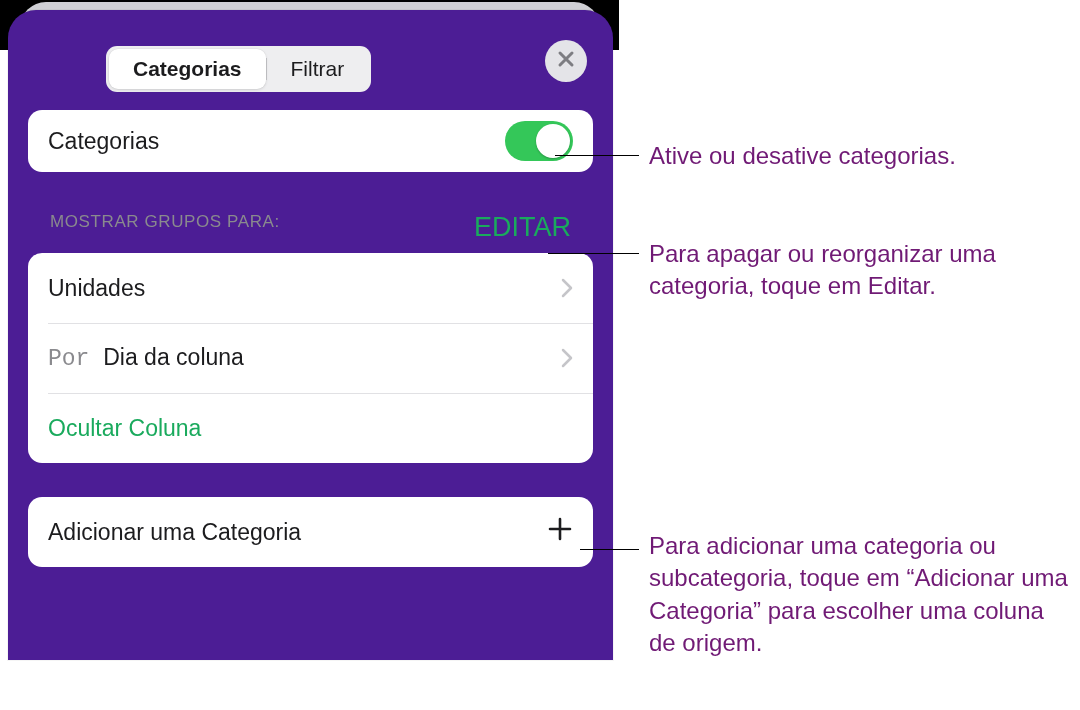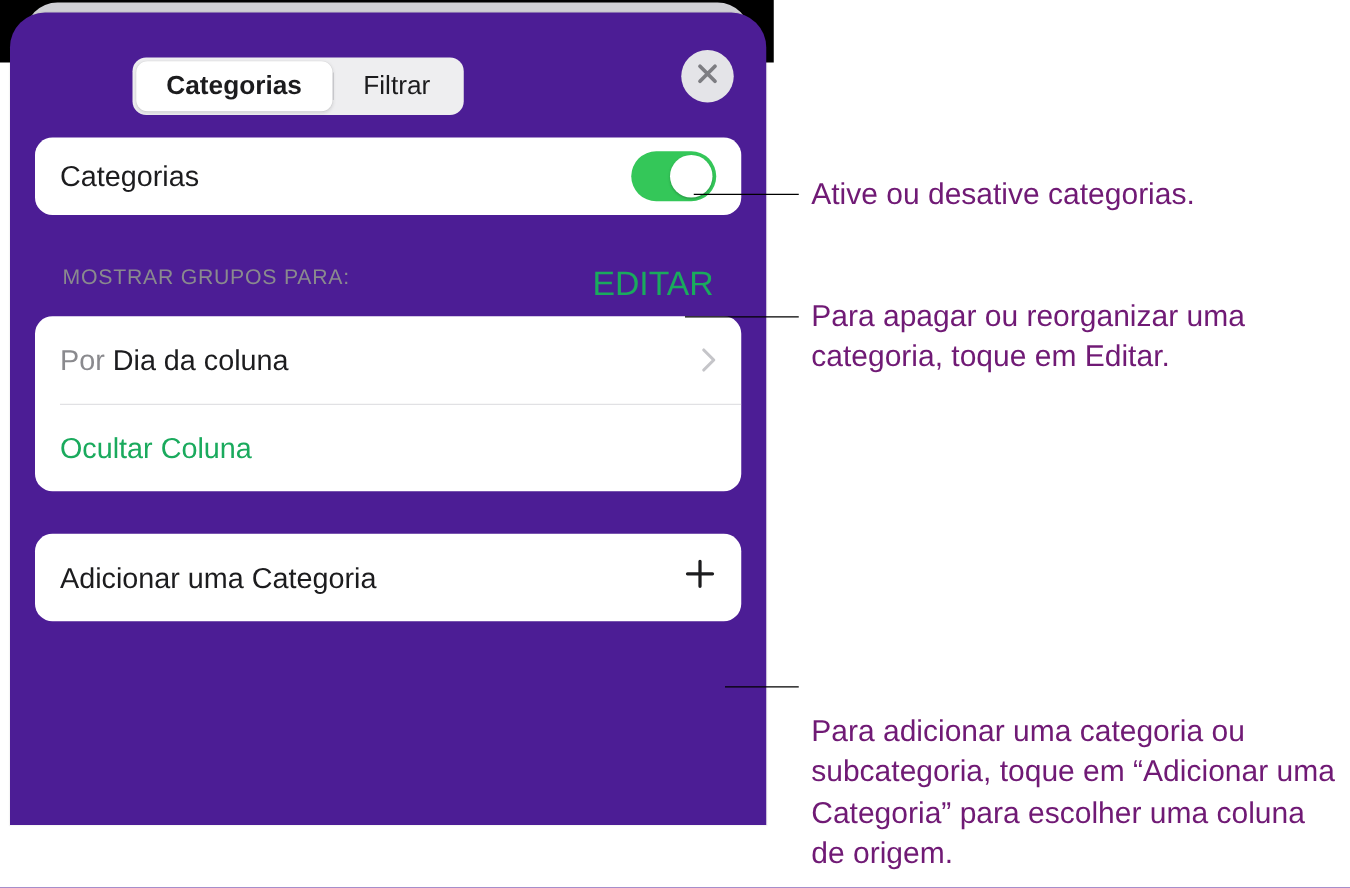--- a/index.html
+++ b/index.html
@@ -115,21 +115,21 @@
   }
   .row + .row::before {
     content:"";
     position:absolute;
     left:20px; right:0; top:0;
     height:1px;
     background:#e1e1e4;
   }
 
   .row-label { flex: 1; }
-  .row-prefix { color: #8a8a8e; }
+  .row-prefix { color: #8a8a8e; font-family: Liberation Mono, monospace; }
   .row-green { color: #1aaa5d; font-weight: 400; }
 
   .toggle {
     width: 68px;
     height: 40px;
     background: #34c759;
     border-radius: 20px;
     position: relative;
     flex: 0 0 auto;
   }
@@ -175,21 +175,21 @@
   .callout {
     position: absolute;
     font-size: 24px;
     line-height: 1.35;
     color: #701a75;
     font-weight: 400;
     max-width: 420px;
   }
   .callout-1 { left: 649px; top: 140px; }
   .callout-2 { left: 649px; top: 238px; }
-  .callout-3 { left: 649px; top: 530px; margin-top: 40px; }
+  .callout-3 { left: 649px; top: 530px; }
 
   .leader {
     position: absolute;
     height: 1px;
     background: #000;
   }
   .leader-1 { left: 555px; top: 155px; width: 84px; }
   .leader-2 { left: 548px; top: 253px; width: 91px; }
   .leader-3 { left: 580px; top: 549px; width: 59px; }
 
@@ -228,20 +228,28 @@
         </div>
       </div>
     </div>
 
     <div class="section-header">
       <div class="section-title">MOSTRAR GRUPOS PARA:</div>
       <div class="edit-link">EDITAR</div>
     </div>
 
     <div class="card">
+      <div class="row" style="min-height:70px;">
+        <div class="row-label">Unidades</div>
+        <span class="chev">
+          <svg viewBox="0 0 12 20">
+              <path d="M2 2 L10 10 L2 18" stroke="#c5c5c9" stroke-width="2.5" fill="none" stroke-linecap="round" stroke-linejoin="round"></path>
+            </svg>
+        </span>
+      </div>
       <div class="row" style="min-height:70px;">
         <div class="row-label">
           <span class="row-prefix">Por </span><span>Dia da coluna</span>
         </div>
         <span class="chev">
           <svg viewBox="0 0 12 20">
               <path d="M2 2 L10 10 L2 18" stroke="#c5c5c9" stroke-width="2.5" fill="none" stroke-linecap="round" stroke-linejoin="round"></path>
             </svg>
         </span>
       </div>

